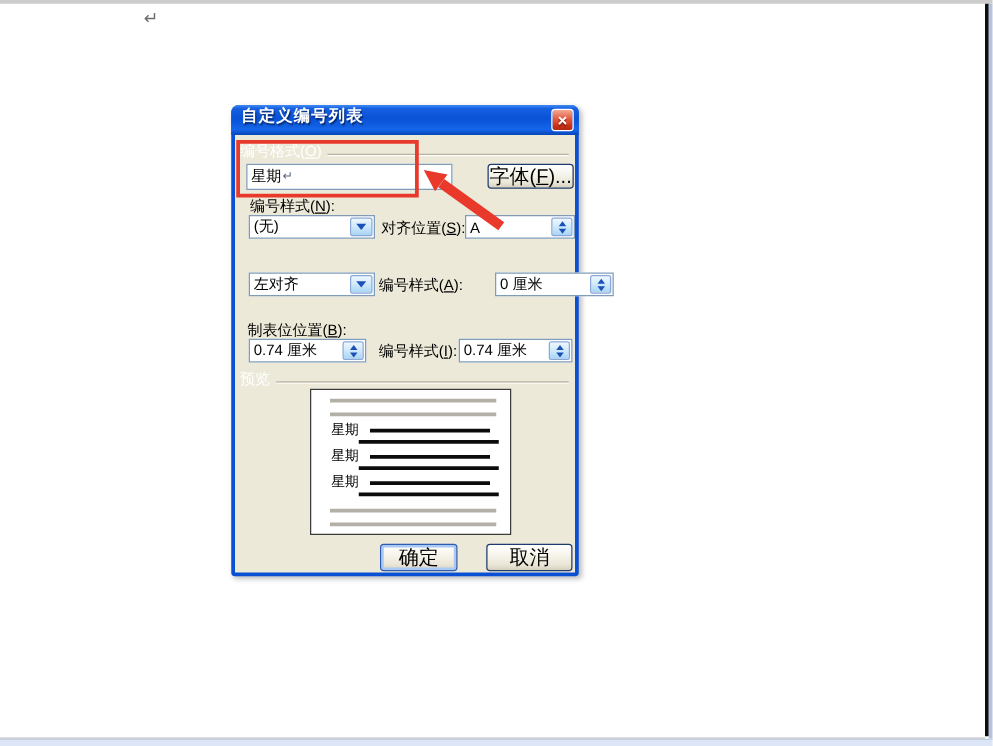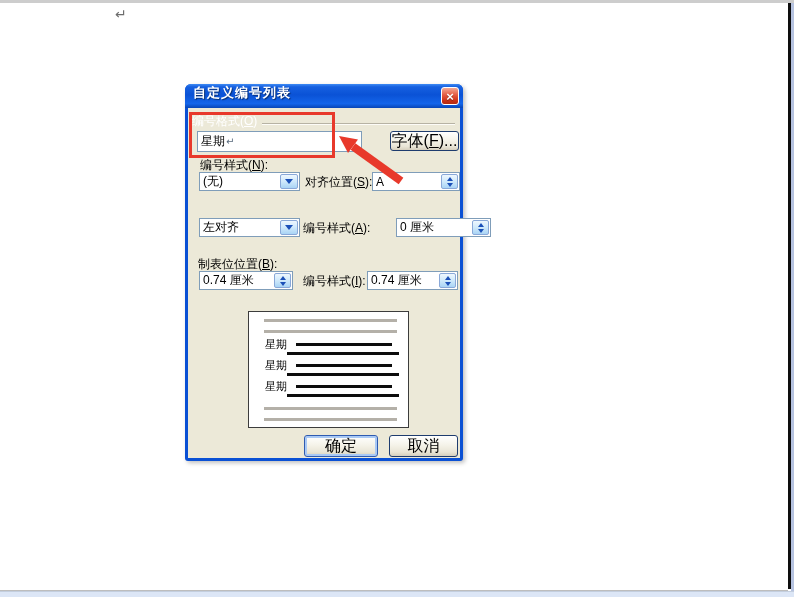--- a/index.html
+++ b/index.html
@@ -160,41 +160,45 @@
     </div>
     <div class="lbl" style="left:118px;top:190px;"><span>编号样式(</span><span class="u">I</span><span>):</span></div>
     <div class="spinner" style="left:182px;top:187px;width:91px;">
       <span class="val">0.74 厘米</span>
       <div class="spin-btn">
           <i class="tri-up"></i>
           <i class="tri-down2"></i>
         </div>
     </div>
 
+    <div class="caption-row" style="top:212px;">
+      <span class="cap">预览</span>
+      <div class="sep"></div>
+    </div>
     <div class="preview-box">
       <div class="pv-gray" style="top:7px;"></div>
       <div class="pv-gray" style="top:18px;"></div>
 
       <div class="pv-text" style="top:26px;">星期</div>
       <div class="pv-black1" style="top:31px;"></div>
       <div class="pv-black2" style="top:40px;"></div>
 
       <div class="pv-text" style="top:47px;">星期</div>
       <div class="pv-black1" style="top:52px;"></div>
       <div class="pv-black2" style="top:61px;"></div>
 
       <div class="pv-text" style="top:68px;">星期</div>
       <div class="pv-black1" style="top:73px;"></div>
       <div class="pv-black2" style="top:82px;"></div>
 
       <div class="pv-gray" style="top:95px;"></div>
       <div class="pv-gray" style="top:106px;"></div>
     </div>
 
-    <button class="xpbtn default" style="left:119px;top:351px;width:74px;height:22px;">确定</button>
+    <button class="xpbtn default" style="left:119px;top:351px;width:62px;height:22px;">确定</button>
     <button class="xpbtn" style="left:204px;top:351px;width:69px;height:22px;">取消</button>
   </div>
 
   <div class="anno-rect"></div>
   <svg class="anno-arrow" width="794" height="597" viewBox="0 0 794 597">
     <line x1="401" y1="181" x2="353" y2="146.5" stroke="#e8392b" stroke-width="8"></line>
     <polygon points="339,136 358,139.5 348,153" fill="#e8392b"></polygon>
   </svg>
 
 </div>

